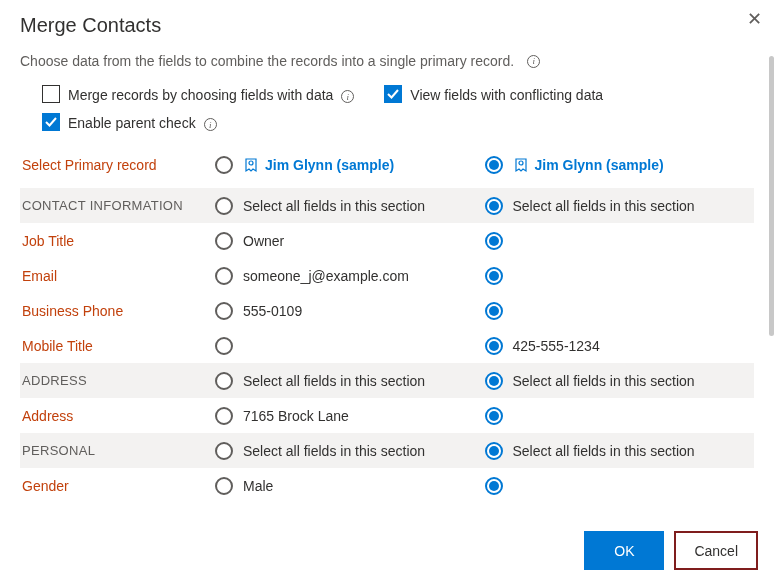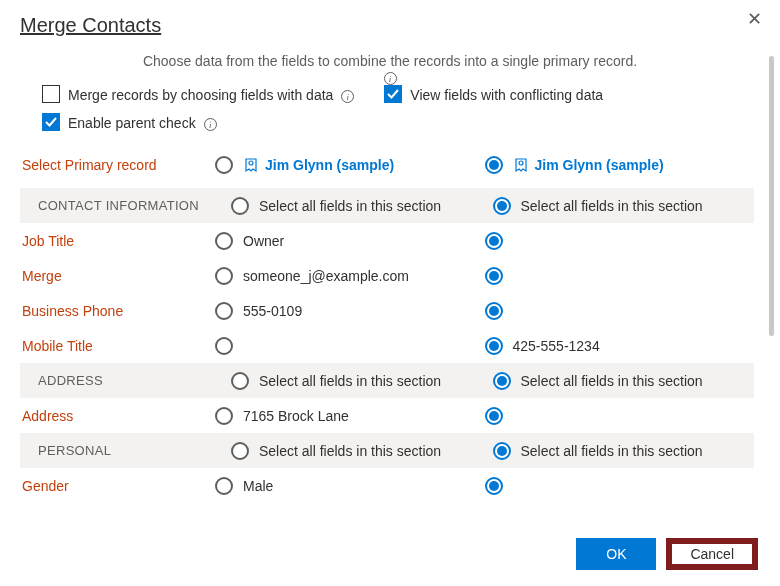--- a/index.html
+++ b/index.html
@@ -15,38 +15,36 @@
     position: relative;
   }
   .dialog {
     padding: 14px 20px 0 20px;
     position: relative;
   }
   .title {
     font-size: 20px;
     font-weight: 400;
     margin: 0 0 16px 0;
-    text-decoration: underline;
   }
   .close-btn {
     position: absolute;
     top: 10px;
     right: 18px;
     font-size: 18px;
     color: #605e5c;
     cursor: pointer;
     line-height: 1;
   }
   .subtitle {
     color: #605e5c;
-    margin-bottom: 0;
-    display: flex;
-    align-items: center;
-    gap: 3px;
-    flex-direction: column;
+    margin-bottom: 16px;
+    display: flex;
+    align-items: center;
+    gap: 13px;
   }
   .options {
     margin-left: 22px;
     margin-bottom: 8px;
   }
   .opt-row {
     display: flex;
     align-items: center;
     gap: 30px;
     margin-bottom: 10px;
@@ -106,21 +104,20 @@
     width: 195px;
     flex-shrink: 0;
     padding-left: 2px;
     color: #c2410c;
   }
   .row.section-row .col-label {
     color: #605e5c;
     text-transform: uppercase;
     letter-spacing: 0.3px;
     font-size: 13px;
-    margin-left: 16px;
   }
   .col-a, .col-b {
     flex: 1;
     display: flex;
     align-items: center;
     gap: 10px;
   }
   .radio {
     width: 18px;
     height: 18px;
@@ -156,26 +153,26 @@
   }
   .footer {
     position: absolute;
     bottom: 16px;
     right: 22px;
     display: flex;
     gap: 10px;
   }
   .btn {
     min-width: 80px;
-    height: 32px;
+    height: 39px;
     padding: 0 18px;
     font-size: 14px;
     font-family: inherit;
     cursor: pointer;
-    border: 6px solid #7f1d1d;
+    border: 2px solid #7f1d1d;
     background: #fff;
     color: #323130;
   }
   .btn.primary {
     background: #0078d4;
     border-color: #0078d4;
     color: #fff;
   }
   .scrollbar-fake {
     position: absolute;
@@ -276,21 +273,21 @@
         <div class="col-a">
             <span class="radio"></span>
             <span>Owner</span>
           </div>
         <div class="col-b">
             <span class="radio selected"></span>
             <span></span>
           </div>
       </div>
       <div class="row">
-        <div class="col-label">Merge</div>
+        <div class="col-label">Email</div>
         <div class="col-a">
             <span class="radio"></span>
             <span>someone_j@example.com</span>
           </div>
         <div class="col-b">
             <span class="radio selected"></span>
             <span></span>
           </div>
       </div>
       <div class="row">

